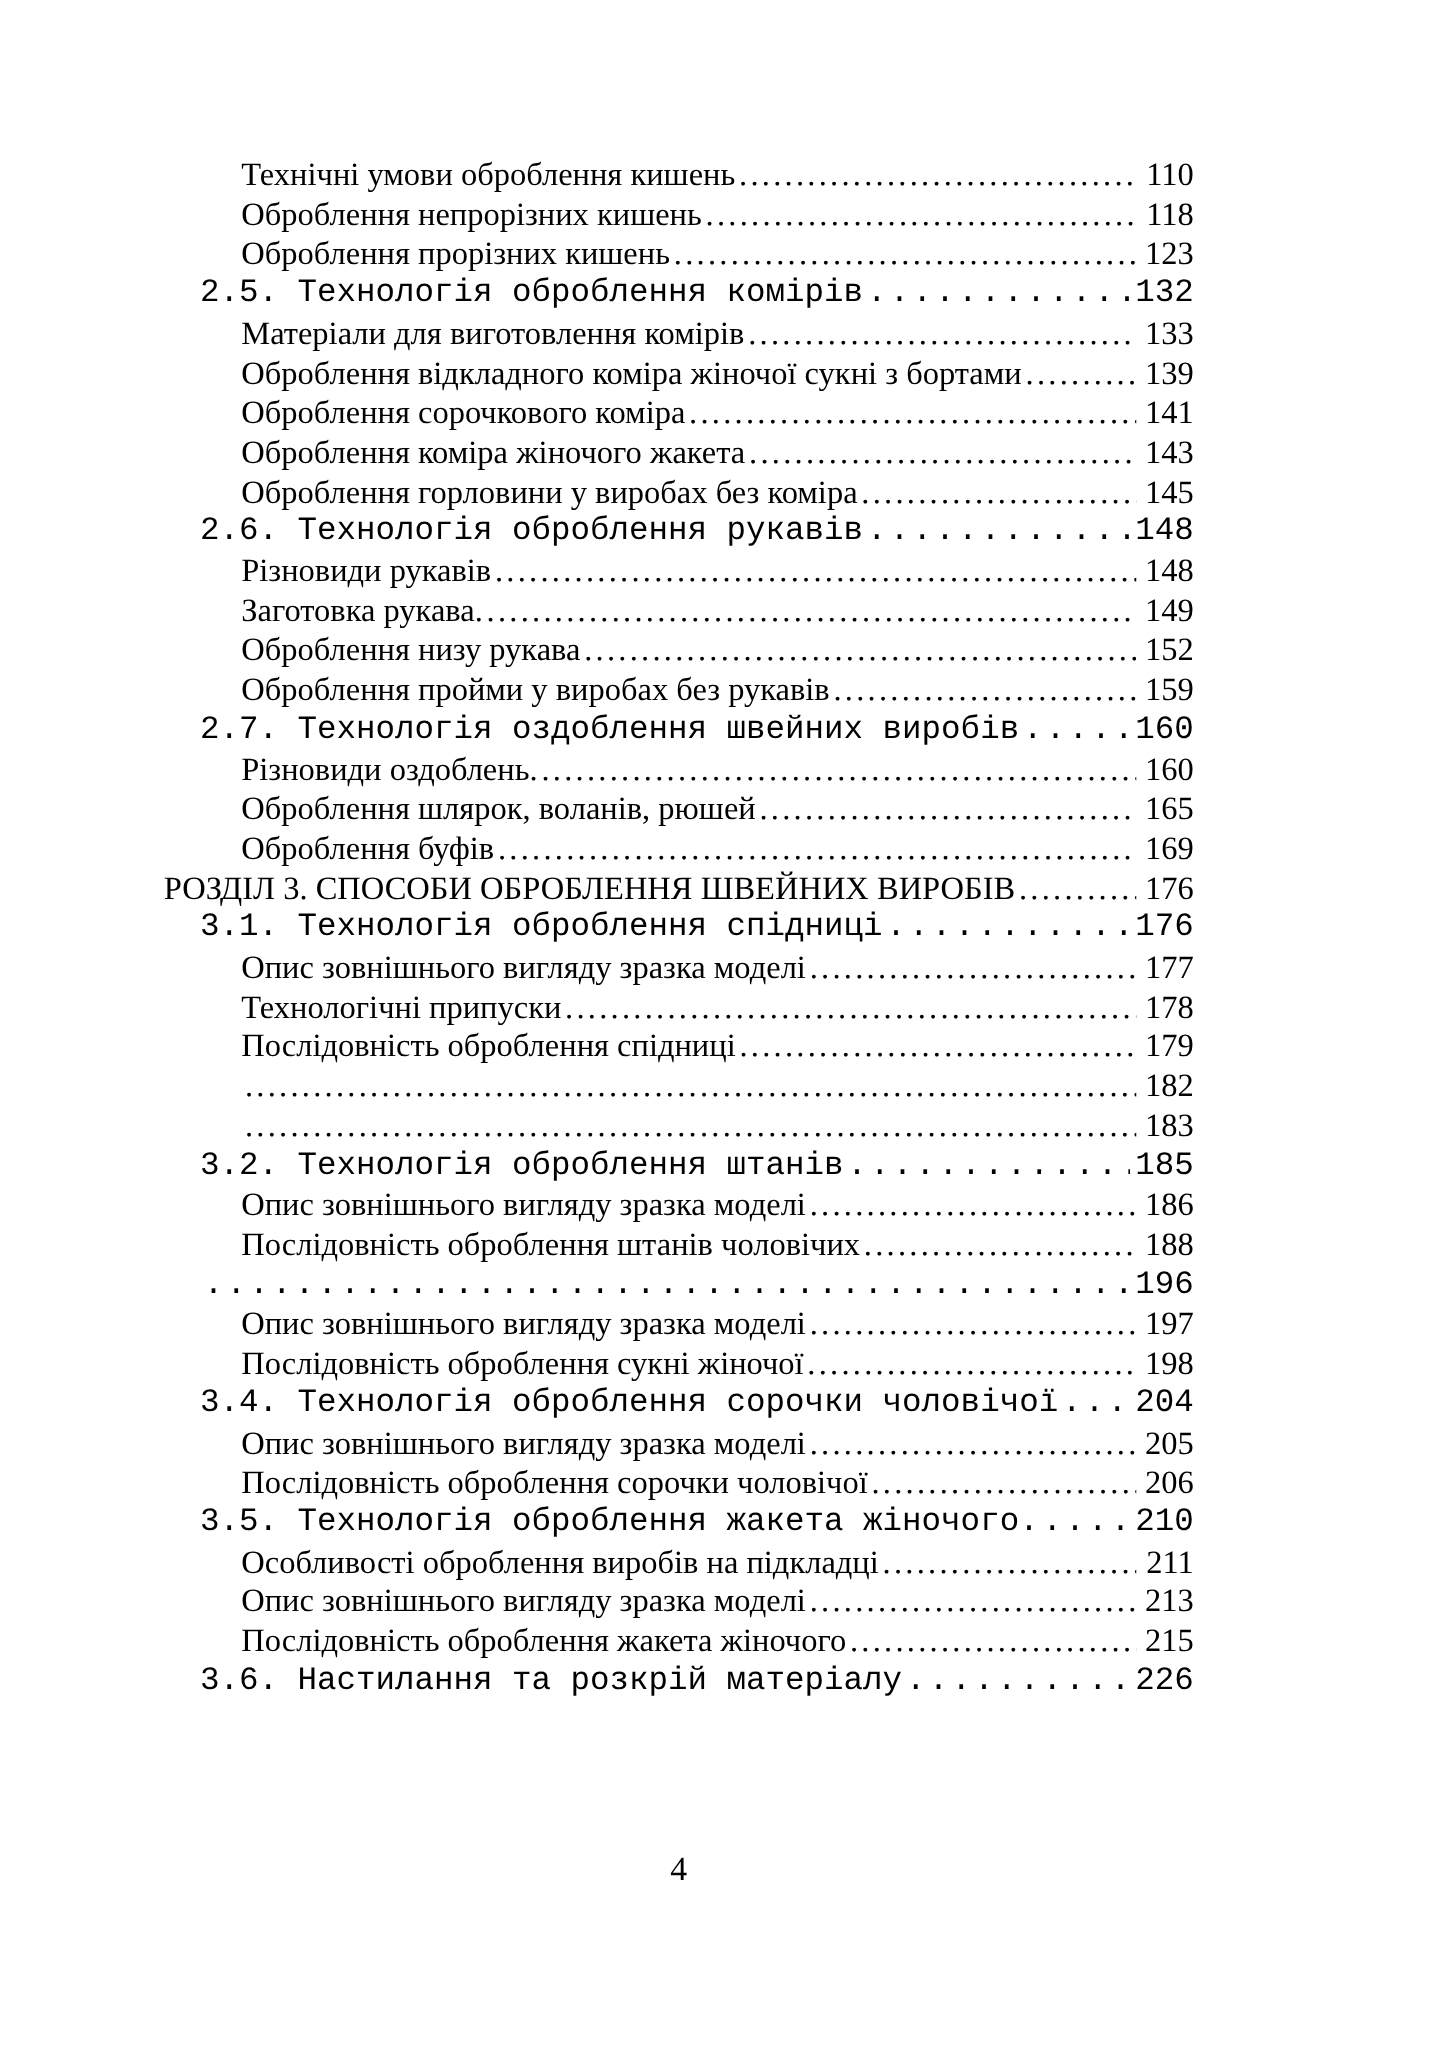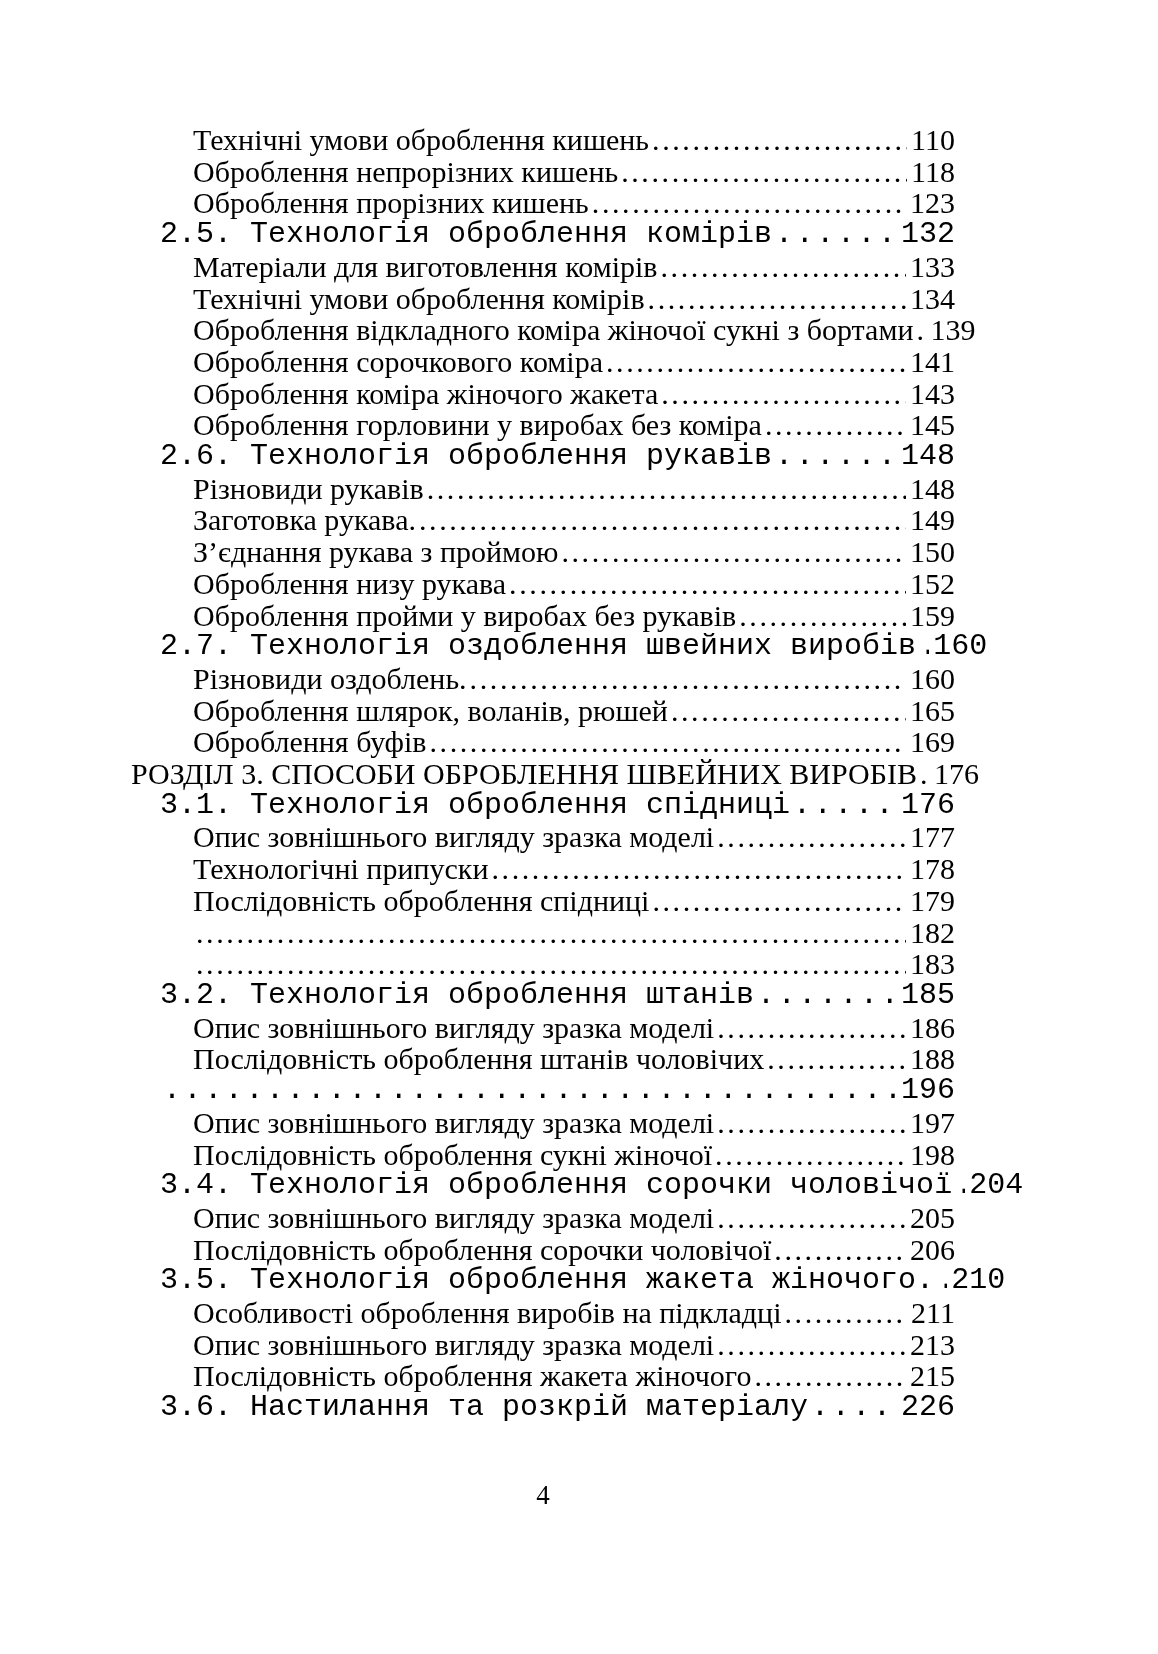--- a/index.html
+++ b/index.html
@@ -17,21 +17,21 @@
   }
   .toc {
     position: absolute;
     left: 131px;
     top: 124px;
     width: 824px;
   }
   .toc-entry {
     display: flex;
     align-items: baseline;
-    font-size: 30px;
+    font-size: 26px;
     line-height: 31.7px;
     white-space: nowrap;
   }
   .toc-entry.level-0 { padding-left: 0; align-items: center; }
   .toc-entry.level-1 { padding-left: 29px; font-family: Liberation Mono, monospace; }
   .toc-entry.level-2 { padding-left: 62px; }
   .toc-title {
     flex: 0 0 auto;
   }
   .toc-leader {
@@ -86,25 +86,20 @@
     <span class="toc-leader"></span>
     <span class="toc-page">132</span>
   </div>
 
   <div class="toc-entry level-2">
     <span class="toc-title">Матеріали для виготовлення комірів</span>
     <span class="toc-leader"></span>
     <span class="toc-page">133</span>
   </div>
 
-  <div class="toc-entry level-2">
-    <span class="toc-title">Технічні умови оброблення комірів</span>
-    <span class="toc-leader"></span>
-    <span class="toc-page">134</span>
-  </div>
 
   <div class="toc-entry level-2">
     <span class="toc-title">Оброблення відкладного коміра жіночої сукні з бортами</span>
     <span class="toc-leader"></span>
     <span class="toc-page">139</span>
   </div>
 
   <div class="toc-entry level-2">
     <span class="toc-title">Оброблення сорочкового коміра</span>
     <span class="toc-leader"></span>
@@ -134,25 +129,20 @@
     <span class="toc-leader"></span>
     <span class="toc-page">148</span>
   </div>
 
   <div class="toc-entry level-2">
     <span class="toc-title">Заготовка рукава.</span>
     <span class="toc-leader"></span>
     <span class="toc-page">149</span>
   </div>
 
-  <div class="toc-entry level-2">
-    <span class="toc-title">З’єднання рукава з проймою</span>
-    <span class="toc-leader"></span>
-    <span class="toc-page">150</span>
-  </div>
 
   <div class="toc-entry level-2">
     <span class="toc-title">Оброблення низу рукава</span>
     <span class="toc-leader"></span>
     <span class="toc-page">152</span>
   </div>
 
   <div class="toc-entry level-2">
     <span class="toc-title">Оброблення пройми у виробах без рукавів</span>
     <span class="toc-leader"></span>

